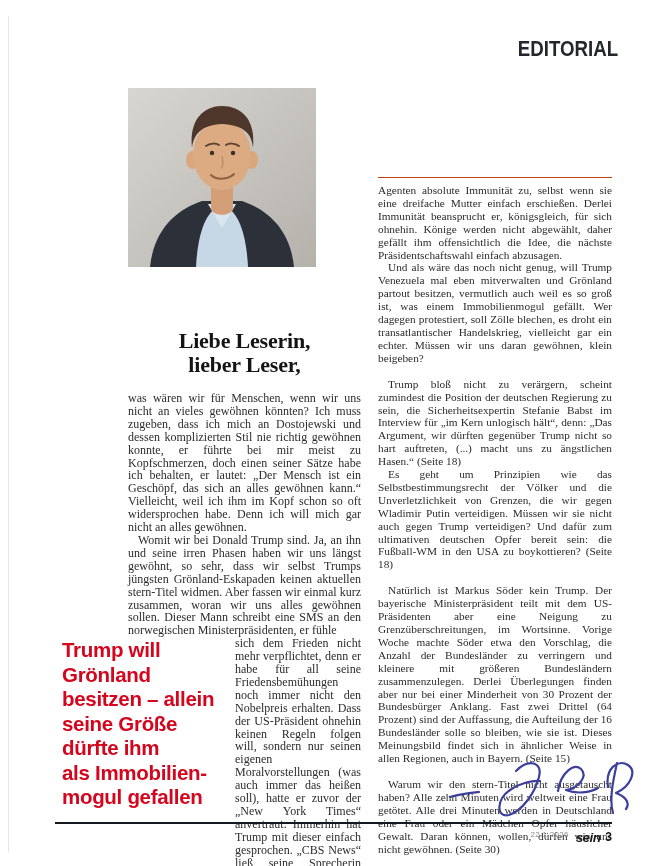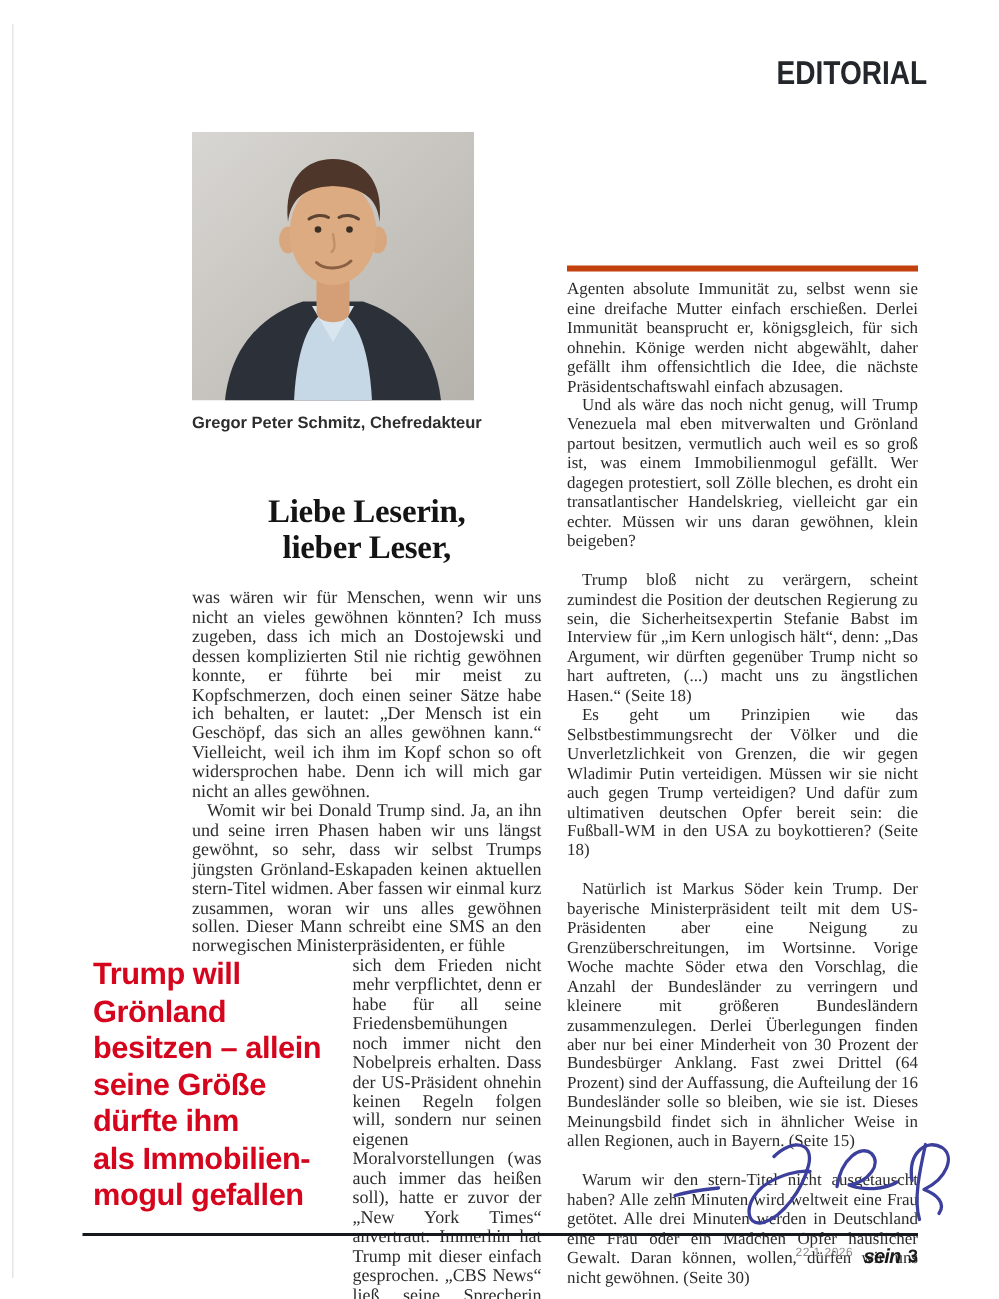--- a/index.html
+++ b/index.html
@@ -39,21 +39,21 @@
   .pullquote {
     flex:0 0 167px; width:167px; margin-right:6px; padding-top:1px;
     font-family:"Liberation Sans", sans-serif; font-weight:bold;
     font-size:20.5px; line-height:24.5px; color:#d4051c;
     white-space:pre-line; letter-spacing:-0.3px;
   }
   .narrow { flex:1; min-width:0; }
 
   .rightcol {
     position:absolute; left:378px; top:177px; width:234px;
-    border-top:4px solid #c2410c; padding-top:6px;
+    border-top:1px solid #c2410c; padding-top:6px;
   }
   .rightcol p {
     margin:0; font-size:11.3px; line-height:12.9px; text-align:justify;
     color:#2b2b2b; hyphens:auto; -webkit-hyphens:auto;
   }
   .gap { margin-top:13px !important; }
 
   .signature { position:absolute; left:446px; top:755px; }
 
   .footer-rule { position:absolute; left:55px; top:822px; width:557px; height:2px; background:#15181c; }
@@ -104,21 +104,20 @@
 
       <circle cx="84" cy="65" r="2.2" fill="#3a2e25"></circle>
       <circle cx="105" cy="65" r="2.2" fill="#3a2e25"></circle>
 
       <path d="M94,68 C95,74 96,78 93,80" stroke="#c08f66" stroke-width="1.5" fill="none" stroke-linecap="round"></path>
 
       <path d="M83,87 C88,92 100,92 106,86" stroke="#8a5f42" stroke-width="2" fill="none" stroke-linecap="round"></path>
     </svg>
   </div>
 
-  <div class="caption">Gregor Peter Schmitz, Chefredakteur</div>
 
   <div class="leftcol">
     <h1 class="salutation">Liebe Leserin,
 lieber Leser,</h1>
     <div class="bodytext">
       <p>was wären wir für Menschen, wenn wir uns nicht an vieles gewöhnen könnten? Ich muss zugeben, dass ich mich an Dostojewski und dessen komplizierten Stil nie richtig gewöhnen konnte, er führte bei mir meist zu Kopfschmerzen, doch einen seiner Sätze habe ich behalten, er lautet: „Der Mensch ist ein Geschöpf, das sich an alles gewöhnen kann.“ Vielleicht, weil ich ihm im Kopf schon so oft widersprochen habe. Denn ich will mich gar nicht an alles gewöhnen.</p>
       <p class="indent">Womit wir bei Donald Trump sind. Ja, an ihn und seine irren Phasen haben wir uns längst gewöhnt, so sehr, dass wir selbst Trumps jüngsten Grönland-Eskapaden keinen aktuellen stern-Titel widmen. Aber fassen wir einmal kurz zusammen, woran wir uns alles gewöhnen sollen. Dieser Mann schreibt eine SMS an den norwegischen Ministerpräsidenten, er fühle</p>
       <div class="wraprow">
         <div class="pullquote">Trump will
 Grönland

